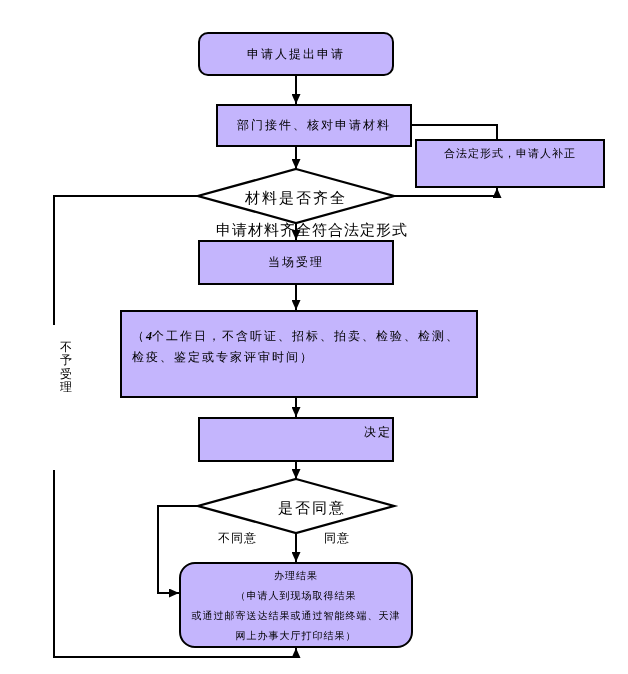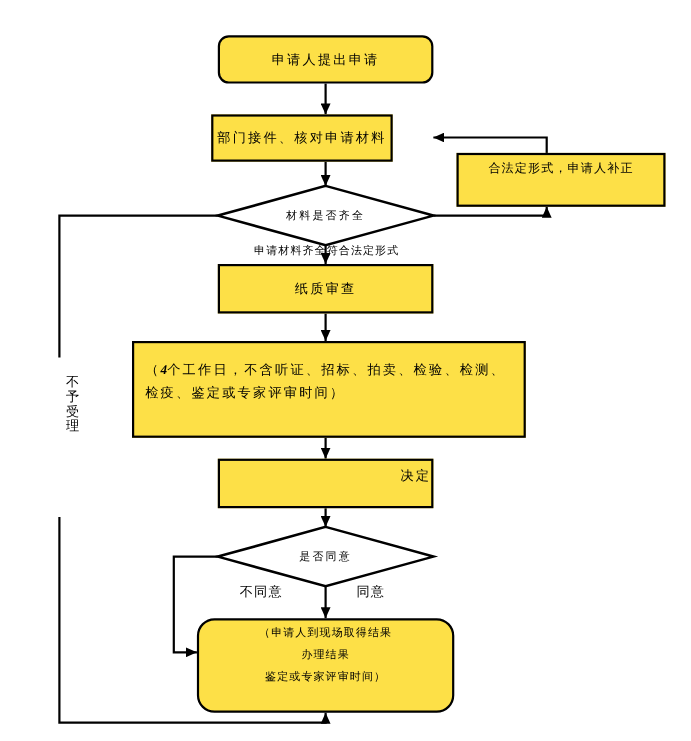--- a/index.html
+++ b/index.html
@@ -13,47 +13,47 @@
     overflow: hidden;
   }
   svg.layer { position: absolute; left: 0; top: 0; }
   .edge { stroke: #000000; stroke-width: 2; fill: none; }
   .diamond { fill: #ffffff; stroke: #000000; stroke-width: 2.3; }
 
   .node {
     position: absolute;
     box-sizing: border-box;
     border: 2.5px solid #000000;
-    background: #fde047;
+    background: #c4b5fd;
     font-size: 12px;
     letter-spacing: 2px;
   }
   .center { display: flex; align-items: center; justify-content: center; text-align: center; }
 
   #n-apply   { left: 198px; top: 32px;  width: 196px; height: 44px; border-radius: 10px; }
-  #n-receive { left: 192px; top: 104px; width: 165px; height: 43px; }
+  #n-receive { left: 216px; top: 104px; width: 196px; height: 43px; }
   #n-correct { left: 415px; top: 139px; width: 190px; height: 49px;
                font-size: 11px; letter-spacing: 1px; line-height: 21px;
                padding-top: 2px; text-align: center; }
   #n-accept  { left: 198px; top: 240px; width: 196px; height: 45px; }
   #n-review  { left: 120px; top: 310px; width: 358px; height: 88px; }
   #n-review .rv-title  { text-align: center; margin-top: 6px; }
   #n-review .rv-detail { text-align: left; margin: 14px 10px 0 10px; line-height: 21px; }
   #n-decide  { left: 198px; top: 417px; width: 196px; height: 45px;
                text-align: right; line-height: 19px; padding-top: 4px; }
   #n-result  { left: 179px; top: 562px; width: 234px; height: 86px; border-radius: 16px;
                text-align: center; font-size: 10px; letter-spacing: 1px;
                line-height: 20px; padding-top: 2px; }
 
-  .dlabel { position: absolute; text-align: center; font-size: 10px; letter-spacing: 2px; }
+  .dlabel { position: absolute; text-align: center; font-size: 15px; letter-spacing: 2px; }
   #t-d1 { left: 198px; top: 189px; width: 196px; }
-  #t-d2 { left: 198px; top: 499px; width: 196px; }
+  #t-d2 { left: 214px; top: 499px; width: 196px; }
 
   .flabel { position: absolute; font-size: 12px; letter-spacing: 1px; }
-  #l-note     { left: 186px; top: 221px; width: 222px; text-align: center; font-size: 10px; }
+  #l-note     { left: 186px; top: 221px; width: 222px; text-align: right; font-size: 15px; }
   #l-disagree { left: 218px; top: 530px; }
   #l-agree    { left: 324px; top: 530px; }
   #l-noaccept { left: 57px;  top: 332px; writing-mode: vertical-rl; letter-spacing: 13px; }
 
   .num {
     font-style: italic;
     font-weight: bold;
     font-family: "Liberation Serif", "DejaVu Serif", serif;
     letter-spacing: 0;
   }
@@ -102,38 +102,39 @@
     <div>合法定形式，申请人补正</div>
   </div>
 
   <div class="dlabel" id="t-d1">材料是否齐全</div>
 
   <div class="flabel" id="l-note">申请材料齐全符合法定形式</div>
 
   <div class="flabel" id="l-noaccept">不予受理</div>
 
   <div class="node center" id="n-accept">
-    <span>纸质审查</span>
+    <span>当场受理</span>
   </div>
 
   <div class="node" id="n-review">
     <div class="rv-detail">
       <div><span>（</span><span class="num">4</span><span>个工作日，不含听证、招标、拍卖、检验、检测、</span></div>
       <div>检疫、鉴定或专家评审时间）</div>
     </div>
   </div>
 
   <div class="node" id="n-decide">
     <div>决定</div>
   </div>
 
   <div class="dlabel" id="t-d2">是否同意</div>
 
   <div class="flabel" id="l-disagree">不同意</div>
   <div class="flabel" id="l-agree">同意</div>
 
   <div class="node" id="n-result">
+    <div>办理结果</div>
     <div>（申请人到现场取得结果</div>
-    <div>办理结果</div>
-    <div>鉴定或专家评审时间）</div>
+    <div>或通过邮寄送达结果或通过智能终端、天津</div>
+    <div>网上办事大厅打印结果）</div>
   </div>
 
 </div>
 
 </body></html>

